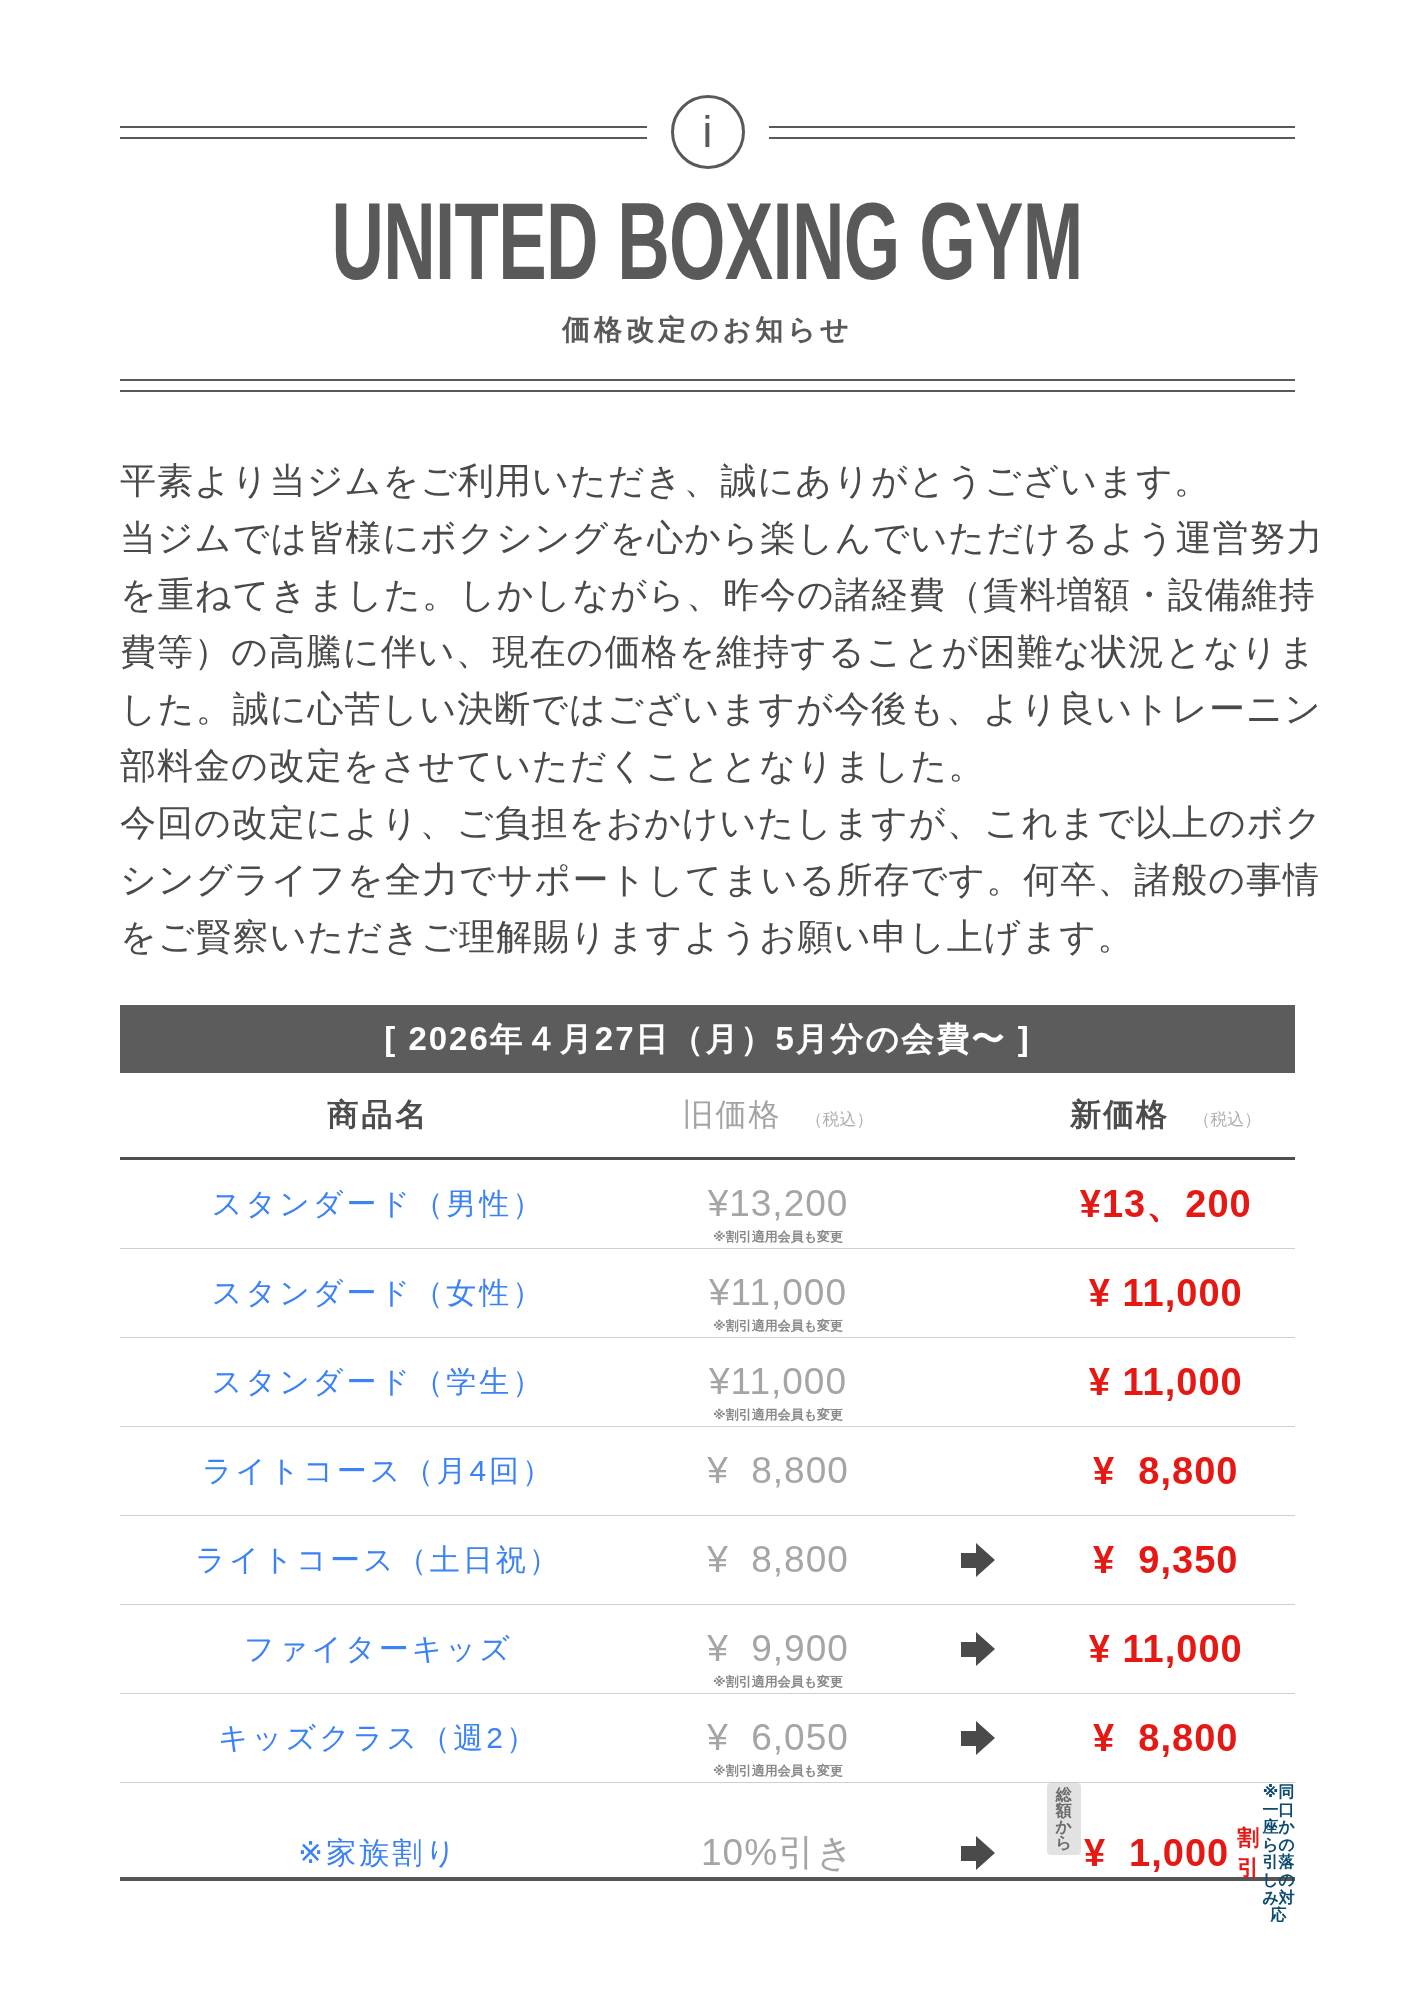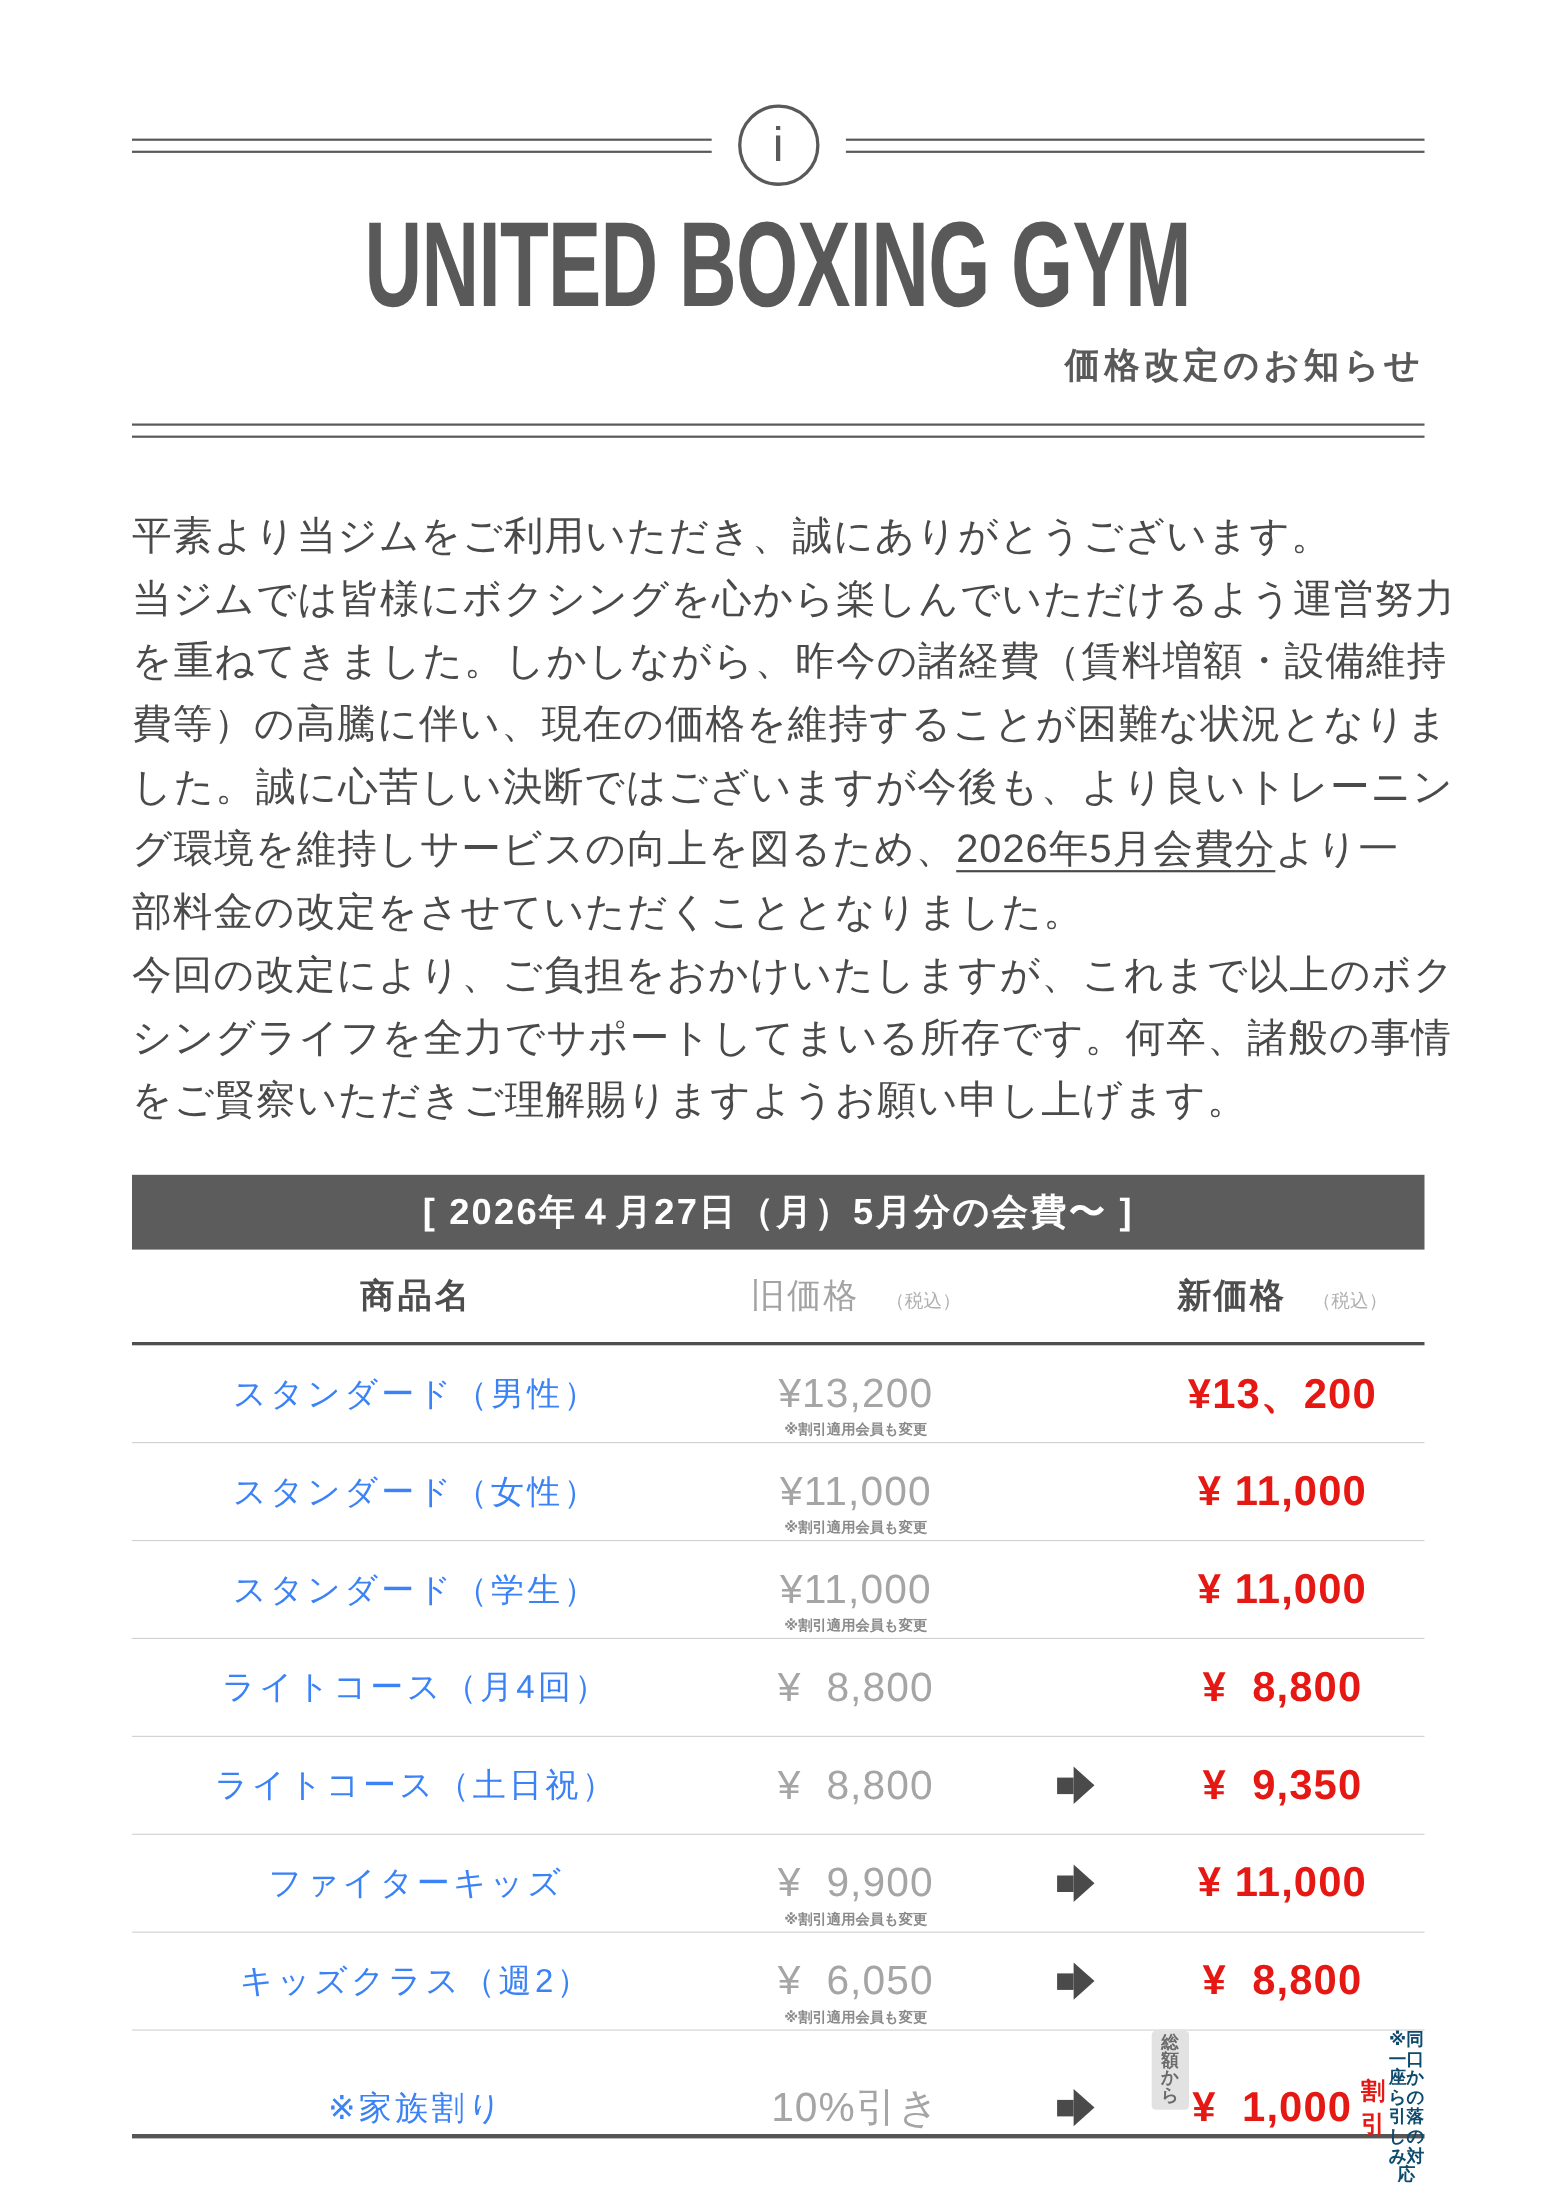--- a/index.html
+++ b/index.html
@@ -24,21 +24,21 @@
   }
 
   
   .title-wrap { text-align:center; height:120px; margin-top:14px; }
   .title {
     display:inline-block; font-size:110px; line-height:1.05; font-weight:700;
     color:#595959; transform:scaleX(0.66); transform-origin:center;
     white-space:nowrap; letter-spacing:-1px;
   }
   .subtitle {
-    text-align:right; font-size:32px; font-weight:700; color:#595959;
+    text-align:center; font-size:28px; font-weight:700; color:#595959;
     letter-spacing:4px; margin:8px 0 30px 0;
   }
   .divider {
     height:13px; box-sizing:border-box;
     border-top:2px solid #595959; border-bottom:2px solid #595959;
     margin-bottom:60px;
   }
 
   
   .body-text { font-size:36px; line-height:57px; letter-spacing:1px; font-weight:500; color:#4a4a4a; }
@@ -115,23 +115,20 @@
   <div class="subtitle">価格改定のお知らせ</div>
 
   <div class="divider"></div>
 
   <div class="body-text">
     <div class="line">平素より当ジムをご利用いただき、誠にありがとうございます。</div>
     <div class="line">当ジムでは皆様にボクシングを心から楽しんでいただけるよう運営努力</div>
     <div class="line">を重ねてきました。しかしながら、昨今の諸経費（賃料増額・設備維持</div>
     <div class="line">費等）の高騰に伴い、現在の価格を維持することが困難な状況となりま</div>
     <div class="line">した。誠に心苦しい決断ではございますが今後も、より良いトレーニン</div>
-    <div class="line">
-      <span>グ環境を維持しサービスの向上を図るため、</span><span class="u">2026年5月会費分</span><span>より一</span>
-    </div>
     <div class="line">部料金の改定をさせていただくこととなりました。</div>
     <div class="line">今回の改定により、ご負担をおかけいたしますが、これまで以上のボク</div>
     <div class="line">シングライフを全力でサポートしてまいる所存です。何卒、諸般の事情</div>
     <div class="line">をご賢察いただきご理解賜りますようお願い申し上げます。</div>
   </div>
 
   <div class="banner">[ 2026年４月27日（月）5月分の会費〜 ]</div>
 
   <div class="price-table">
 

